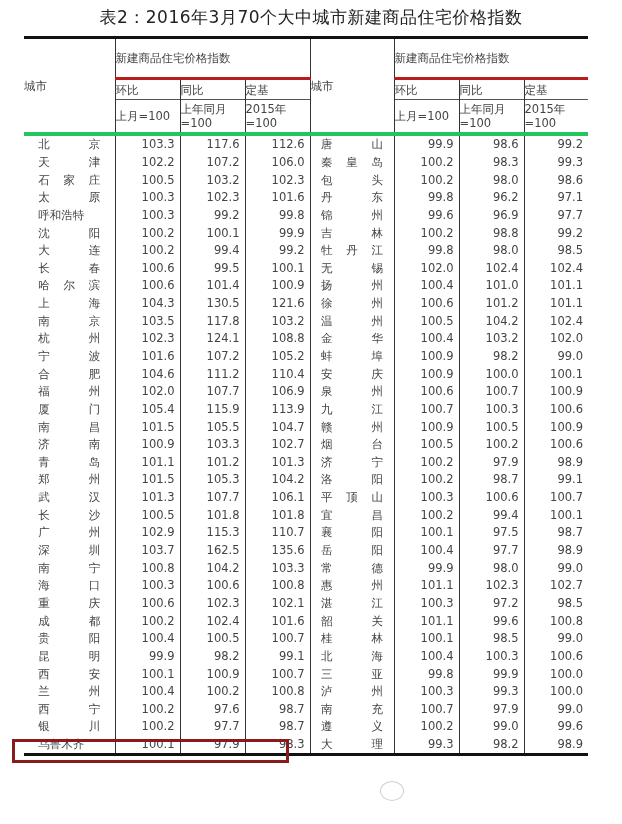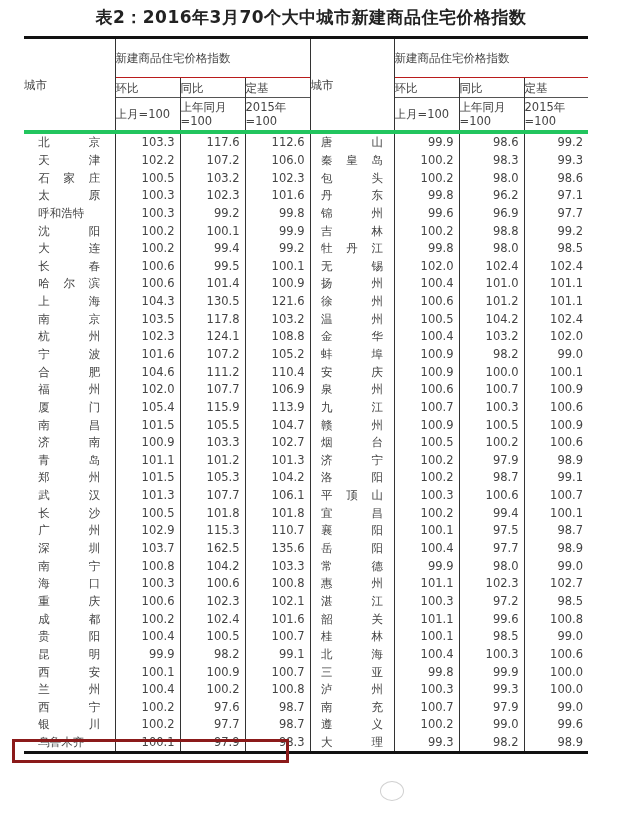--- a/index.html
+++ b/index.html
@@ -1,25 +1,25 @@
 <!DOCTYPE html>
 <html><head>
 <meta charset="utf-8">
 <style>
   html, body { margin: 0; padding: 0; background: #ffffff; }
   body { width: 622px; height: 824px; position: relative; overflow: hidden;
          font-family: "DejaVu Sans", "Liberation Sans", sans-serif; color: #333; }
   .title { position: absolute; left: 0; top: 6px; width: 622px; text-align: center;
-           font-size: 17px; font-weight: bold; color: #222; letter-spacing: 0.5px; }
+           font-size: 17px; font-weight: normal; color: #222; letter-spacing: 0.5px; }
   .tbl-wrap { position: absolute; left: 24px; top: 36px; width: 564px; }
   table { border-collapse: collapse; width: 564px; table-layout: fixed; }
   th, td { padding: 0; font-weight: normal; }
   thead th { color: #444; font-size: 11.5px; text-align: left; line-height: 14px; }
   thead tr.r1 th { height: 38px; }
-  thead tr.r2 th { height: 19px; border-top: 1px solid #b91c1c; }
+  thead tr.r2 th { height: 19px; border-top: 3px solid #b91c1c; }
   thead tr.r3 th { height: 32px; border-top: 1px solid #555; }
   table { border-top: 3px solid #111; border-bottom: 3px solid #111; }
   thead tr.r3 th, thead th.city-h { border-bottom: 4px solid #22c55e; }
   .vl { border-left: 1px solid #333; }
   tbody td { height: 17.65px; font-size: 11.5px; line-height: 17px; color: #444; }
   tbody td.num { text-align: right; padding-right: 5px; }
   tbody td.city { text-align: center; letter-spacing: 0; padding: 0 6px; }
   .city-inner { display: flex; justify-content: space-between; width: 62px; margin: 0 auto; }
   .hl-box { position: absolute; left: 12px; top: 739px; width: 271px; height: 18px;
             border: 3px solid #8b1a1a; box-sizing: content-box; pointer-events: none; }

